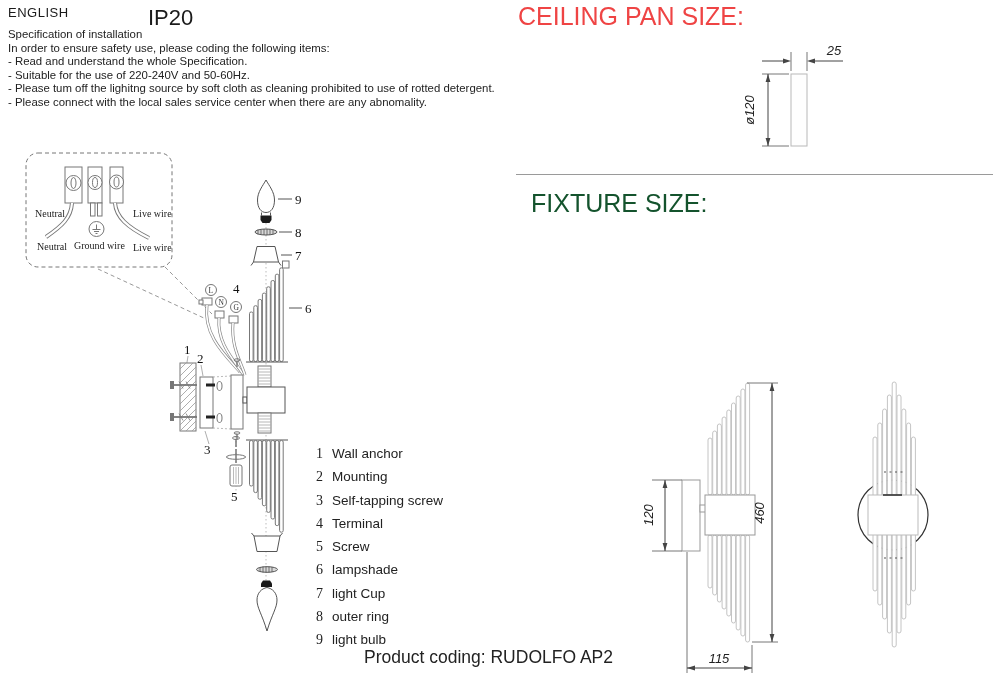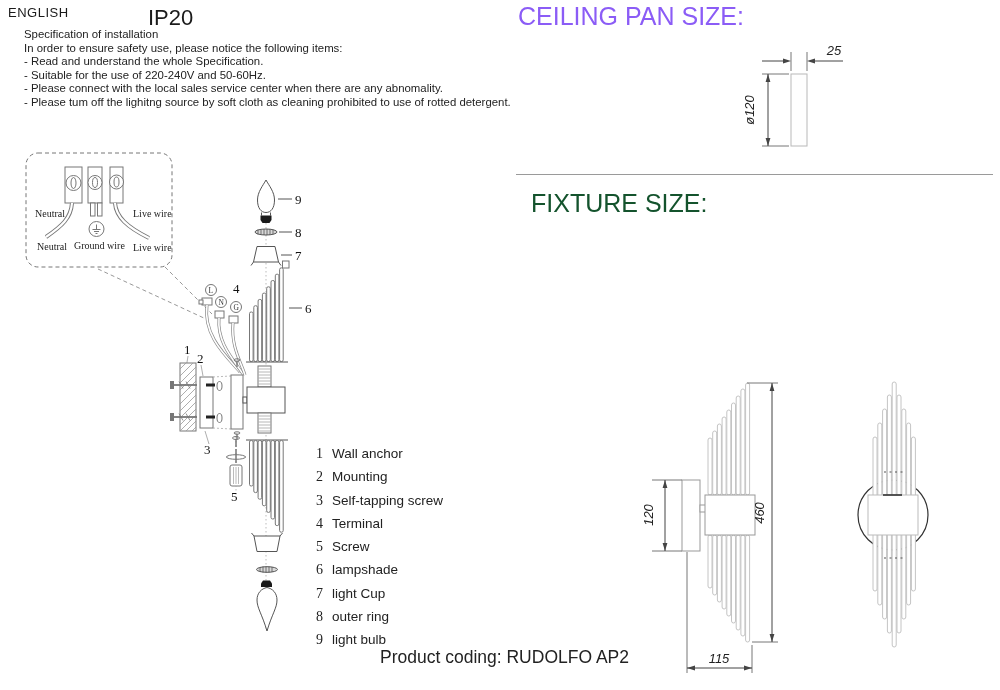--- a/index.html
+++ b/index.html
@@ -1,25 +1,25 @@
 <!DOCTYPE html>
 <html><head>
 <meta charset="utf-8">
 <style>
   html,body{margin:0;padding:0;}
   body{width:1000px;height:690px;background:#ffffff;position:relative;overflow:hidden;
        font-family:"Liberation Sans", sans-serif;color:#1a1a1a;}
   .abs{position:absolute;}
   #lang{left:8px;top:5px;font-size:13px;letter-spacing:.5px;}
   #ip{left:148px;top:5px;font-size:22px;}
-  #spec{left:8px;top:28px;width:540px;font-size:11.4px;line-height:13.6px;color:#222;margin-left:16px;}
-  #ceiling-title{left:518px;top:2px;font-size:25px;color:#8b5cf6;}
+  #spec{left:8px;top:28px;width:540px;font-size:11.4px;line-height:13.6px;color:#222;}
+  #ceiling-title{left:518px;top:2px;font-size:25px;color:#ef4444;}
   #fixture-title{left:531px;top:189px;font-size:25px;color:#14532d;}
   #divider{left:516px;top:174px;width:477px;height:1px;background:#9a9a9a;}
-  #product{left:364px;top:647px;font-size:17.5px;color:#222;margin-left:16px;}
+  #product{left:364px;top:647px;font-size:17.5px;color:#222;}
   #parts{left:312px;top:438px;}
   .part-row{display:flex;align-items:baseline;height:23.3px;}
   .part-num{width:15px;text-align:center;font-family:"Liberation Serif",serif;font-size:14px;color:#222;}
   .part-label{margin-left:5px;font-size:13.5px;color:#222;margin-top:8px;}
   svg{position:absolute;overflow:visible;}
   .ln{stroke:#777;fill:none;}
   .ln2{stroke:#555;fill:none;}
   .wfill{fill:#ffffff;}
   .dim-label{font:italic 13px "Liberation Sans", sans-serif;fill:#222;}
   .callout{font:13px "Liberation Serif", serif;fill:#111;}
@@ -27,25 +27,25 @@
   .lng{font:7.5px "Liberation Serif", serif;fill:#333;}
 </style>
 </head>
 <body>
 
 <div class="abs" id="lang">ENGLISH</div>
 <div class="abs" id="ip">IP20</div>
 
 <div class="abs" id="spec">
   <div>Specification of installation</div>
-  <div>In order to ensure safety use, please notice the following items:</div>
+  <div>In order to ensure safety use, please coding the following items:</div>
   <div>- Read and understand the whole Specification.</div>
   <div>- Suitable for the use of 220-240V and 50-60Hz.</div>
+  <div>- Please tum off the lighitng source by soft cloth as cleaning prohibited to use of rotted detergent.</div>
   <div>- Please connect with the local sales service center when there are any abnomality.</div>
-  <div>- Please tum off the lighitng source by soft cloth as cleaning prohibited to use of rotted detergent.</div>
 </div>
 
 <svg id="explode-svg" style="left:0;top:150px" width="340" height="540" viewBox="0 0 340 540">
 
   <g>
     <rect x="26" y="3" width="146" height="114" rx="12" class="ln" stroke-dasharray="4 3"></rect>
 
     <g>
       <rect x="65" y="17" width="17" height="36" class="ln wfill"></rect>
       <circle cx="73.5" cy="33" r="7.5" class="ln wfill"></circle>

